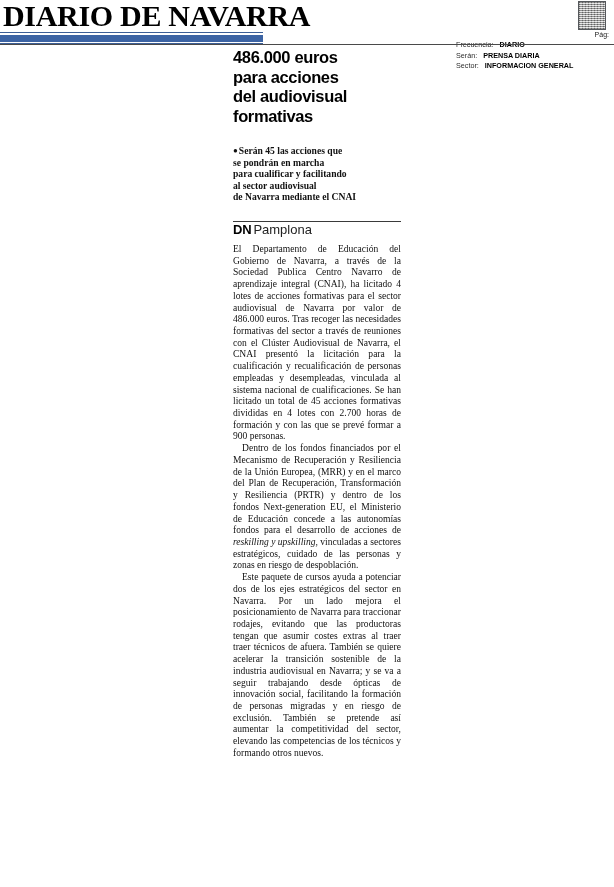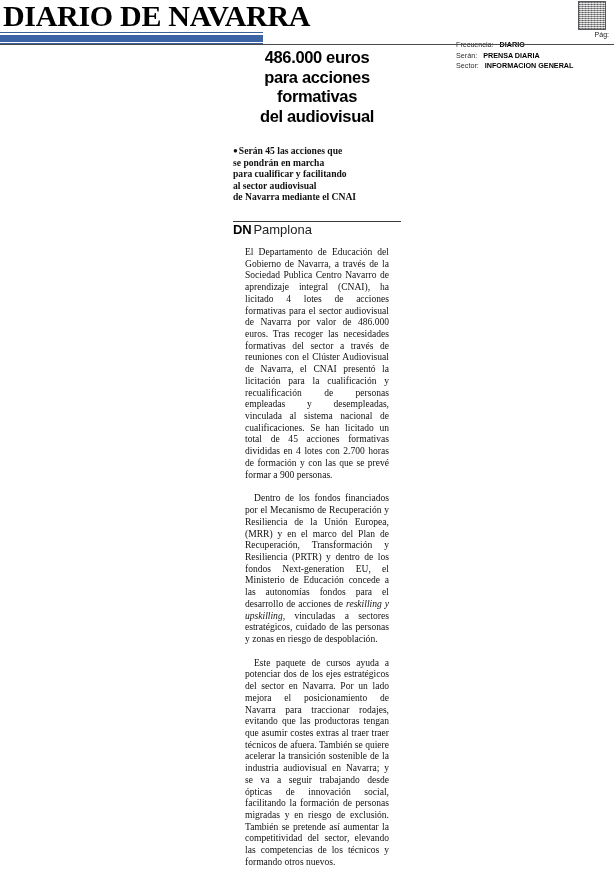--- a/index.html
+++ b/index.html
@@ -136,21 +136,20 @@
   }
 
   #headline {
     font-family: "Liberation Sans", sans-serif;
     font-weight: bold;
     font-size: 16.5px;
     line-height: 19.5px;
     letter-spacing: -0.35px;
     color: #000000;
     margin: 0;
-    text-align: center;
   }
   #headline .hl-line { display: block; }
 
   #lead {
     margin-top: 19px;
     font-family: "Liberation Serif", serif;
     font-size: 9.6px;
     line-height: 11.6px;
     color: #111111;
   }
@@ -186,21 +185,21 @@
     margin-top: 9px;
     font-family: "Liberation Serif", serif;
     font-size: 9.55px;
     line-height: 11.72px;
     color: #111111;
     text-align: justify;
     text-justify: inter-word;
     hyphens: manual;
   }
   #body p {
-    margin: 12px;
+    margin: 0;
     text-indent: 9px;
   }
   #body p:first-child { text-indent: 0; }
   #body p i { font-style: italic; }
 </style>
 </head>
 <body>
 
 <div id="header">
 
@@ -234,22 +233,22 @@
   </div>
 
 </div>
 <div id="header-rule"></div>
 
 <div id="article">
 
   <h1 id="headline">
     <span class="hl-line">486.000 euros</span>
     <span class="hl-line">para acciones</span>
+    <span class="hl-line">del audiovisual</span>
     <span class="hl-line">formativas</span>
-    <span class="hl-line">del audiovisual</span>
   </h1>
 
   <div id="lead">
     <span class="lead-line"><span class="bullet">●</span><span>Serán 45 las acciones que</span></span>
     <span class="lead-line">se pondrán en marcha</span>
     <span class="lead-line">para cualificar y facilitando</span>
     <span class="lead-line">al sector audiovisual</span>
     <span class="lead-line">de Navarra mediante el CNAI</span>
   </div>
 

